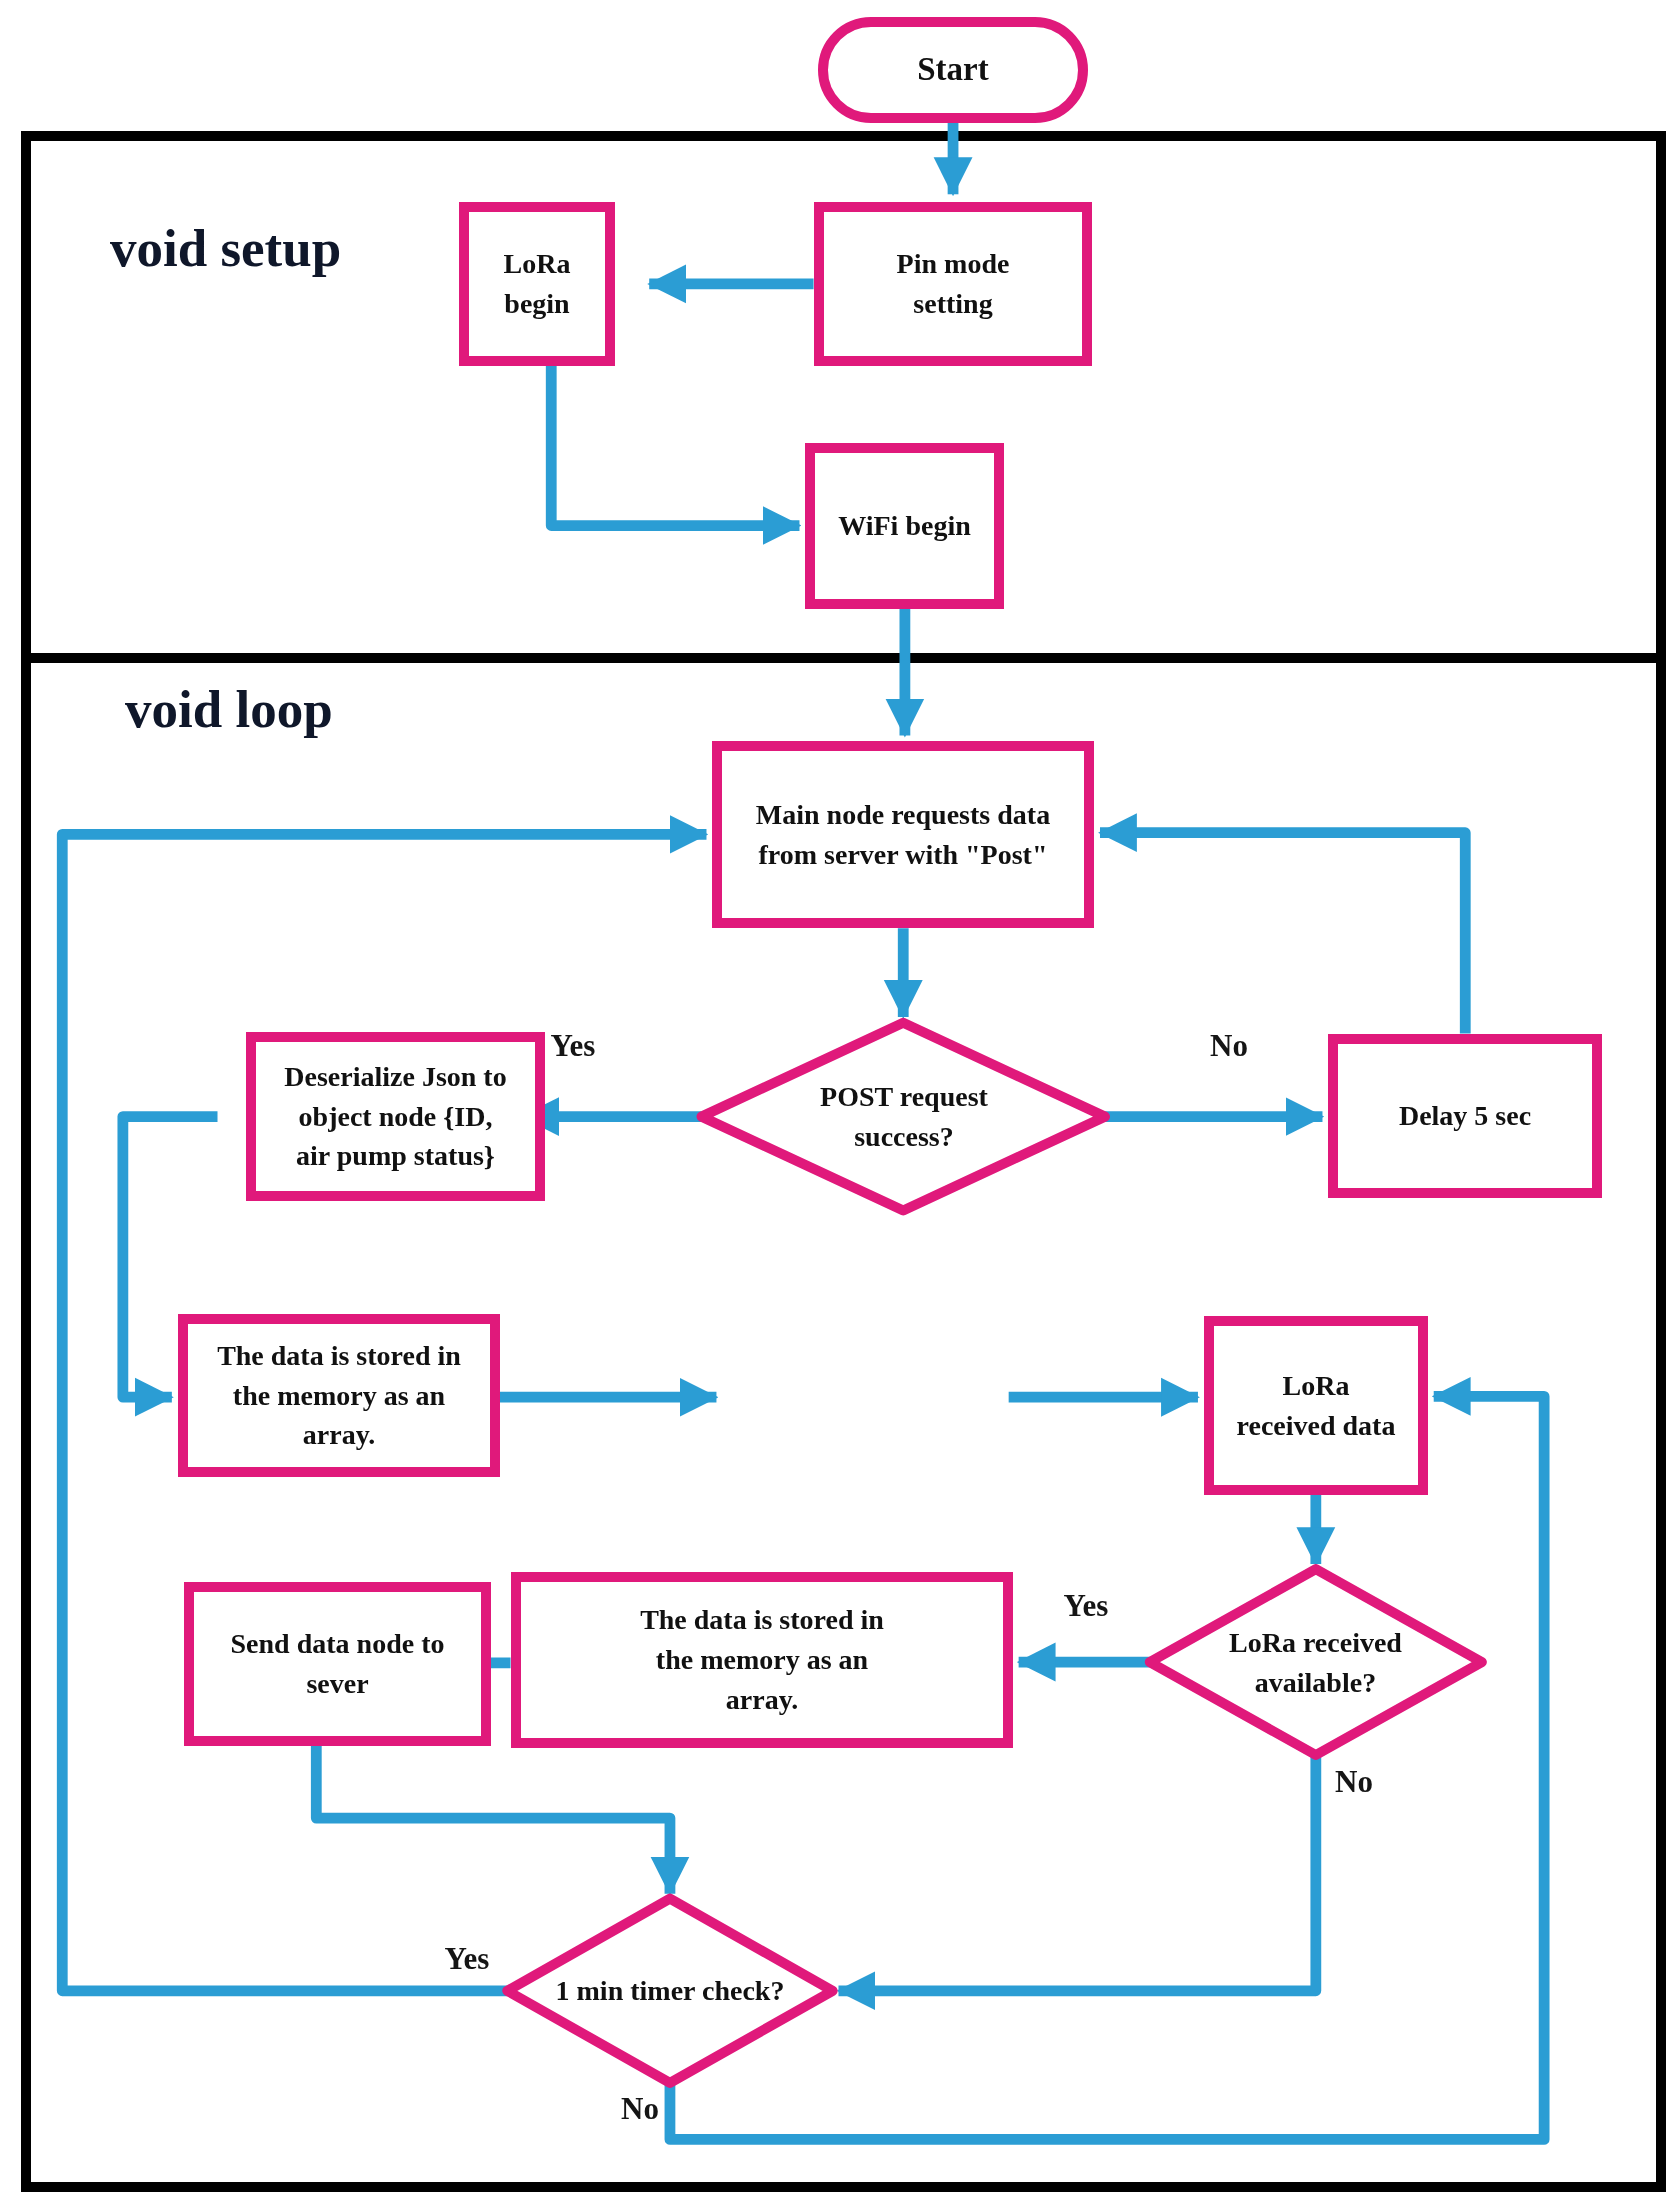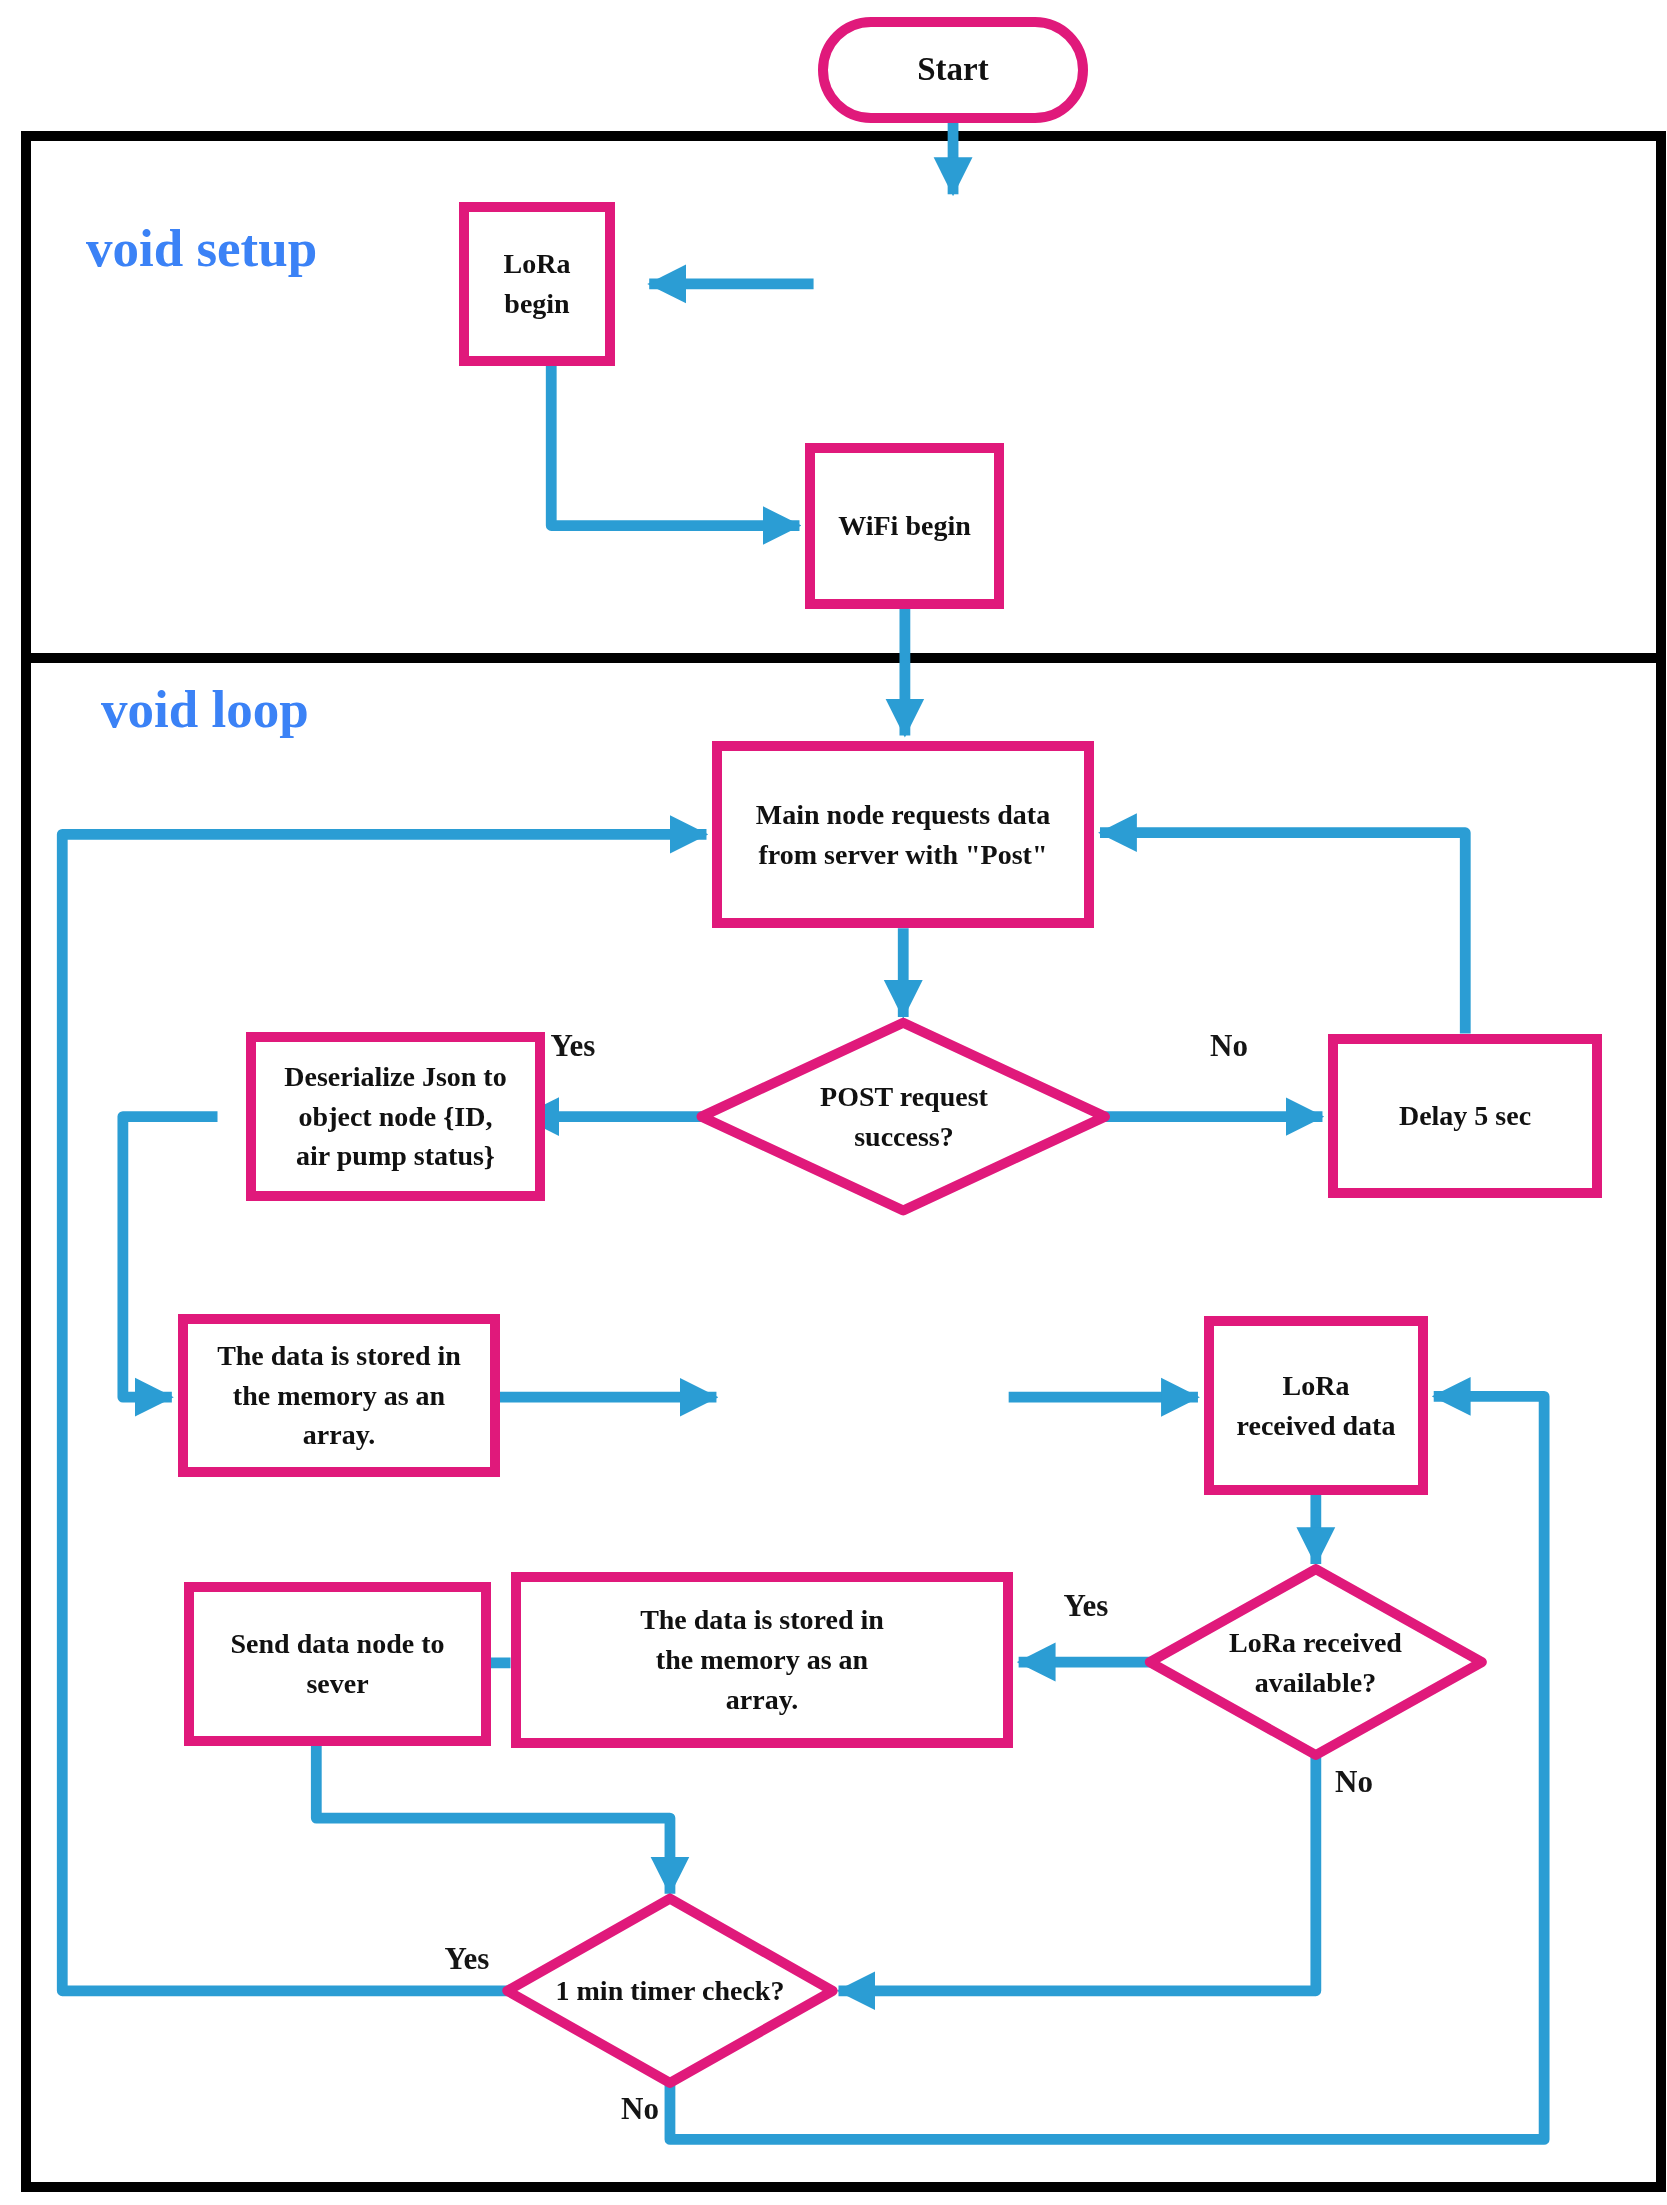--- a/index.html
+++ b/index.html
@@ -8,21 +8,21 @@
     --ink:#000000;
   }
   html,body{margin:0;padding:0;background:#ffffff;}
   #canvas{
     position:relative;width:1667px;height:2205px;background:#ffffff;
     font-family:"Liberation Serif","DejaVu Serif",serif;
     font-weight:bold;color:#111;overflow:hidden;
   }
   .section{position:absolute;border:10.8px solid var(--ink);background:transparent;z-index:1;}
   #section-loop{border-top:none;}
-  .section-label{position:absolute;font-size:53px;font-weight:bold;color:#3b82f6;z-index:3;}
+  .section-label{position:absolute;font-size:53px;font-weight:bold;color:#0f172a;z-index:3;margin-left:24px;}
   .layer{position:absolute;left:0;top:0;z-index:2;}
   .node{
     position:absolute;background:#ffffff;border:10px solid var(--pink);
     display:flex;align-items:center;justify-content:center;text-align:center;
     font-size:28px;line-height:1.42;white-space:pre-line;z-index:3;box-sizing:border-box;
   }
   .stadium{border-radius:58px;font-size:33px;}
   .diamond-text{
     position:absolute;display:flex;align-items:center;justify-content:center;
     text-align:center;font-size:28px;line-height:1.42;white-space:pre-line;z-index:3;
@@ -73,20 +73,22 @@
     <polygon class="diamond" points="807,2287 1003,2398 807,2509 611,2398"></polygon>
   </svg>
 
   <div class="node stadium" style="left:818px;top:16.6px;width:270px;height:106px;">
     <span>Start</span>
   </div>
 
   <div class="section-label" style="left:86px;top:218px;">void setup</div>
   <div class="section-label" style="left:101px;top:679px;">void loop</div>
 
+  <div class="node" style="left:814px;top:202px;width:278px;height:164px;padding:0 50px;">Pin mode
+setting</div>
   <div class="node" style="left:459px;top:202px;width:156px;height:164px;">LoRa begin</div>
   <div class="node" style="left:805px;top:443px;width:199px;height:166px;">WiFi begin</div>
 
   <div class="node" style="left:712px;top:741px;width:382px;height:187px;">Main node requests data
 from server with "Post"</div>
   <div class="node" style="left:218px;top:1032px;width:299px;height:169px;margin-left:28px;">Deserialize Json to
 object node {ID,
 air pump status}</div>
   <div class="node" style="left:1328px;top:1034px;width:274px;height:164px;">Delay 5 sec</div>
   <div class="node" style="left:178px;top:1314px;width:322px;height:163px;">The data is stored in

